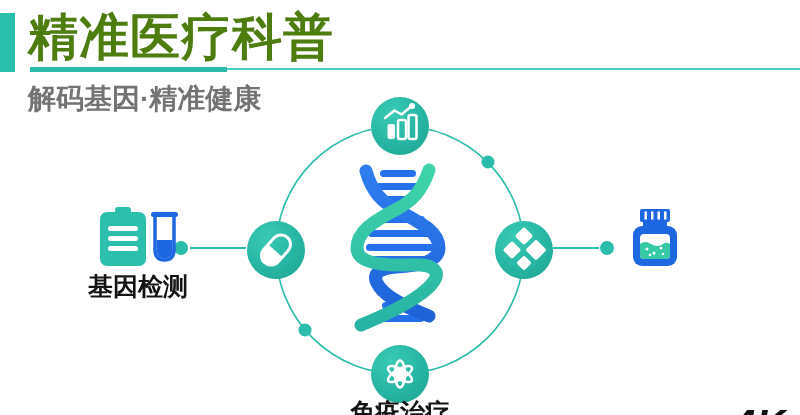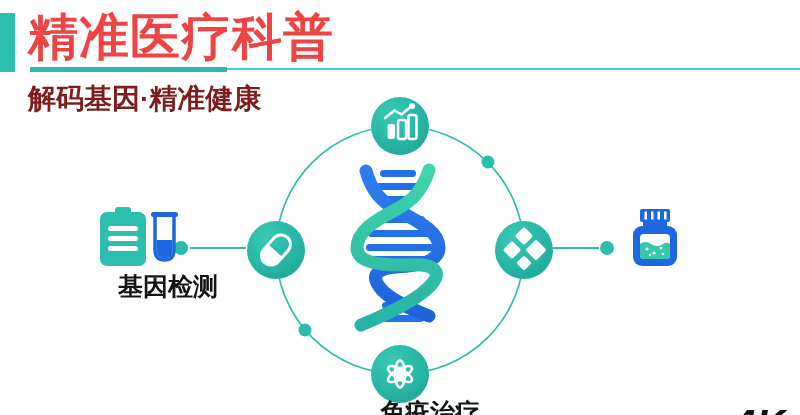--- a/index.html
+++ b/index.html
@@ -4,40 +4,40 @@
 <style>
   html,body{margin:0;padding:0;background:#fff;}
   .page{
     position:relative;width:800px;height:415px;background:#ffffff;overflow:hidden;
     font-family:"Liberation Sans","DejaVu Sans",sans-serif;color:#111;
   }
   
   .accent-bar{position:absolute;left:0;top:13px;width:15px;height:59px;background:#2bbfae;}
   .title{
     position:absolute;left:28px;top:8px;font-size:50px;font-weight:900;
-    letter-spacing:1px;color:#ef4444;white-space:nowrap;line-height:58px;
+    letter-spacing:1px;color:#4d7c0f;white-space:nowrap;line-height:58px;
   }
   .title-rule-thick{position:absolute;left:30px;top:67px;width:197px;height:5px;background:#2bbcab;}
   .title-rule-thin{position:absolute;left:227px;top:68px;width:573px;height:2px;background:#45cfc0;}
   .subtitle{
     position:absolute;left:28px;top:80px;font-size:28px;font-weight:800;
-    color:#7f1d1d;white-space:nowrap;
+    color:#737373;white-space:nowrap;
   }
   
   svg.scene{position:absolute;left:0;top:0;}
   .node{
     position:absolute;width:58px;height:58px;border-radius:50%;
     background:radial-gradient(circle at 35% 28%, #38cab4 0%, #27b5a3 55%, #1da290 100%);
     display:flex;align-items:center;justify-content:center;
   }
   .node svg{display:block;}
   
   .side-icon{position:absolute;}
   .label{
-    position:absolute;width:160px;text-align:right;font-size:25px;font-weight:800;
+    position:absolute;width:160px;text-align:center;font-size:25px;font-weight:800;
     color:#141414;white-space:nowrap;
   }
   .label-left{left:58px;top:270px;}
   .label-right{left:575px;top:270px;}
   .label-bottom{left:320px;top:396px;}
   .watermark{
     position:absolute;left:733px;top:402px;font-size:40px;font-weight:900;
     font-style:italic;color:#111;letter-spacing:1px;
   }
 </style>

